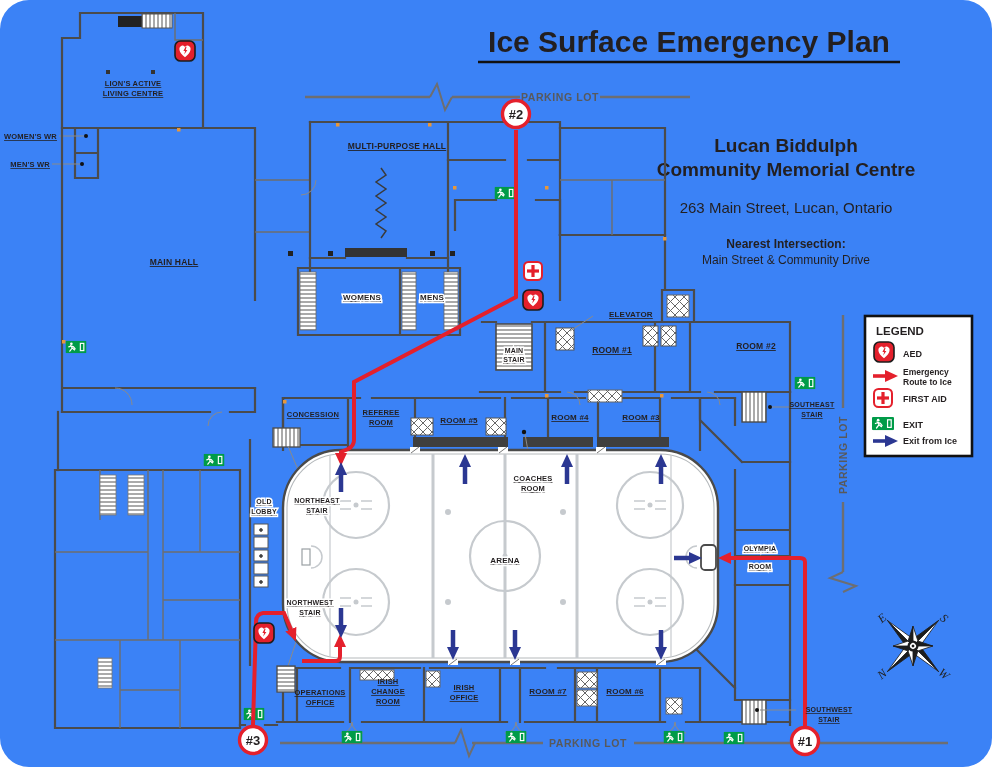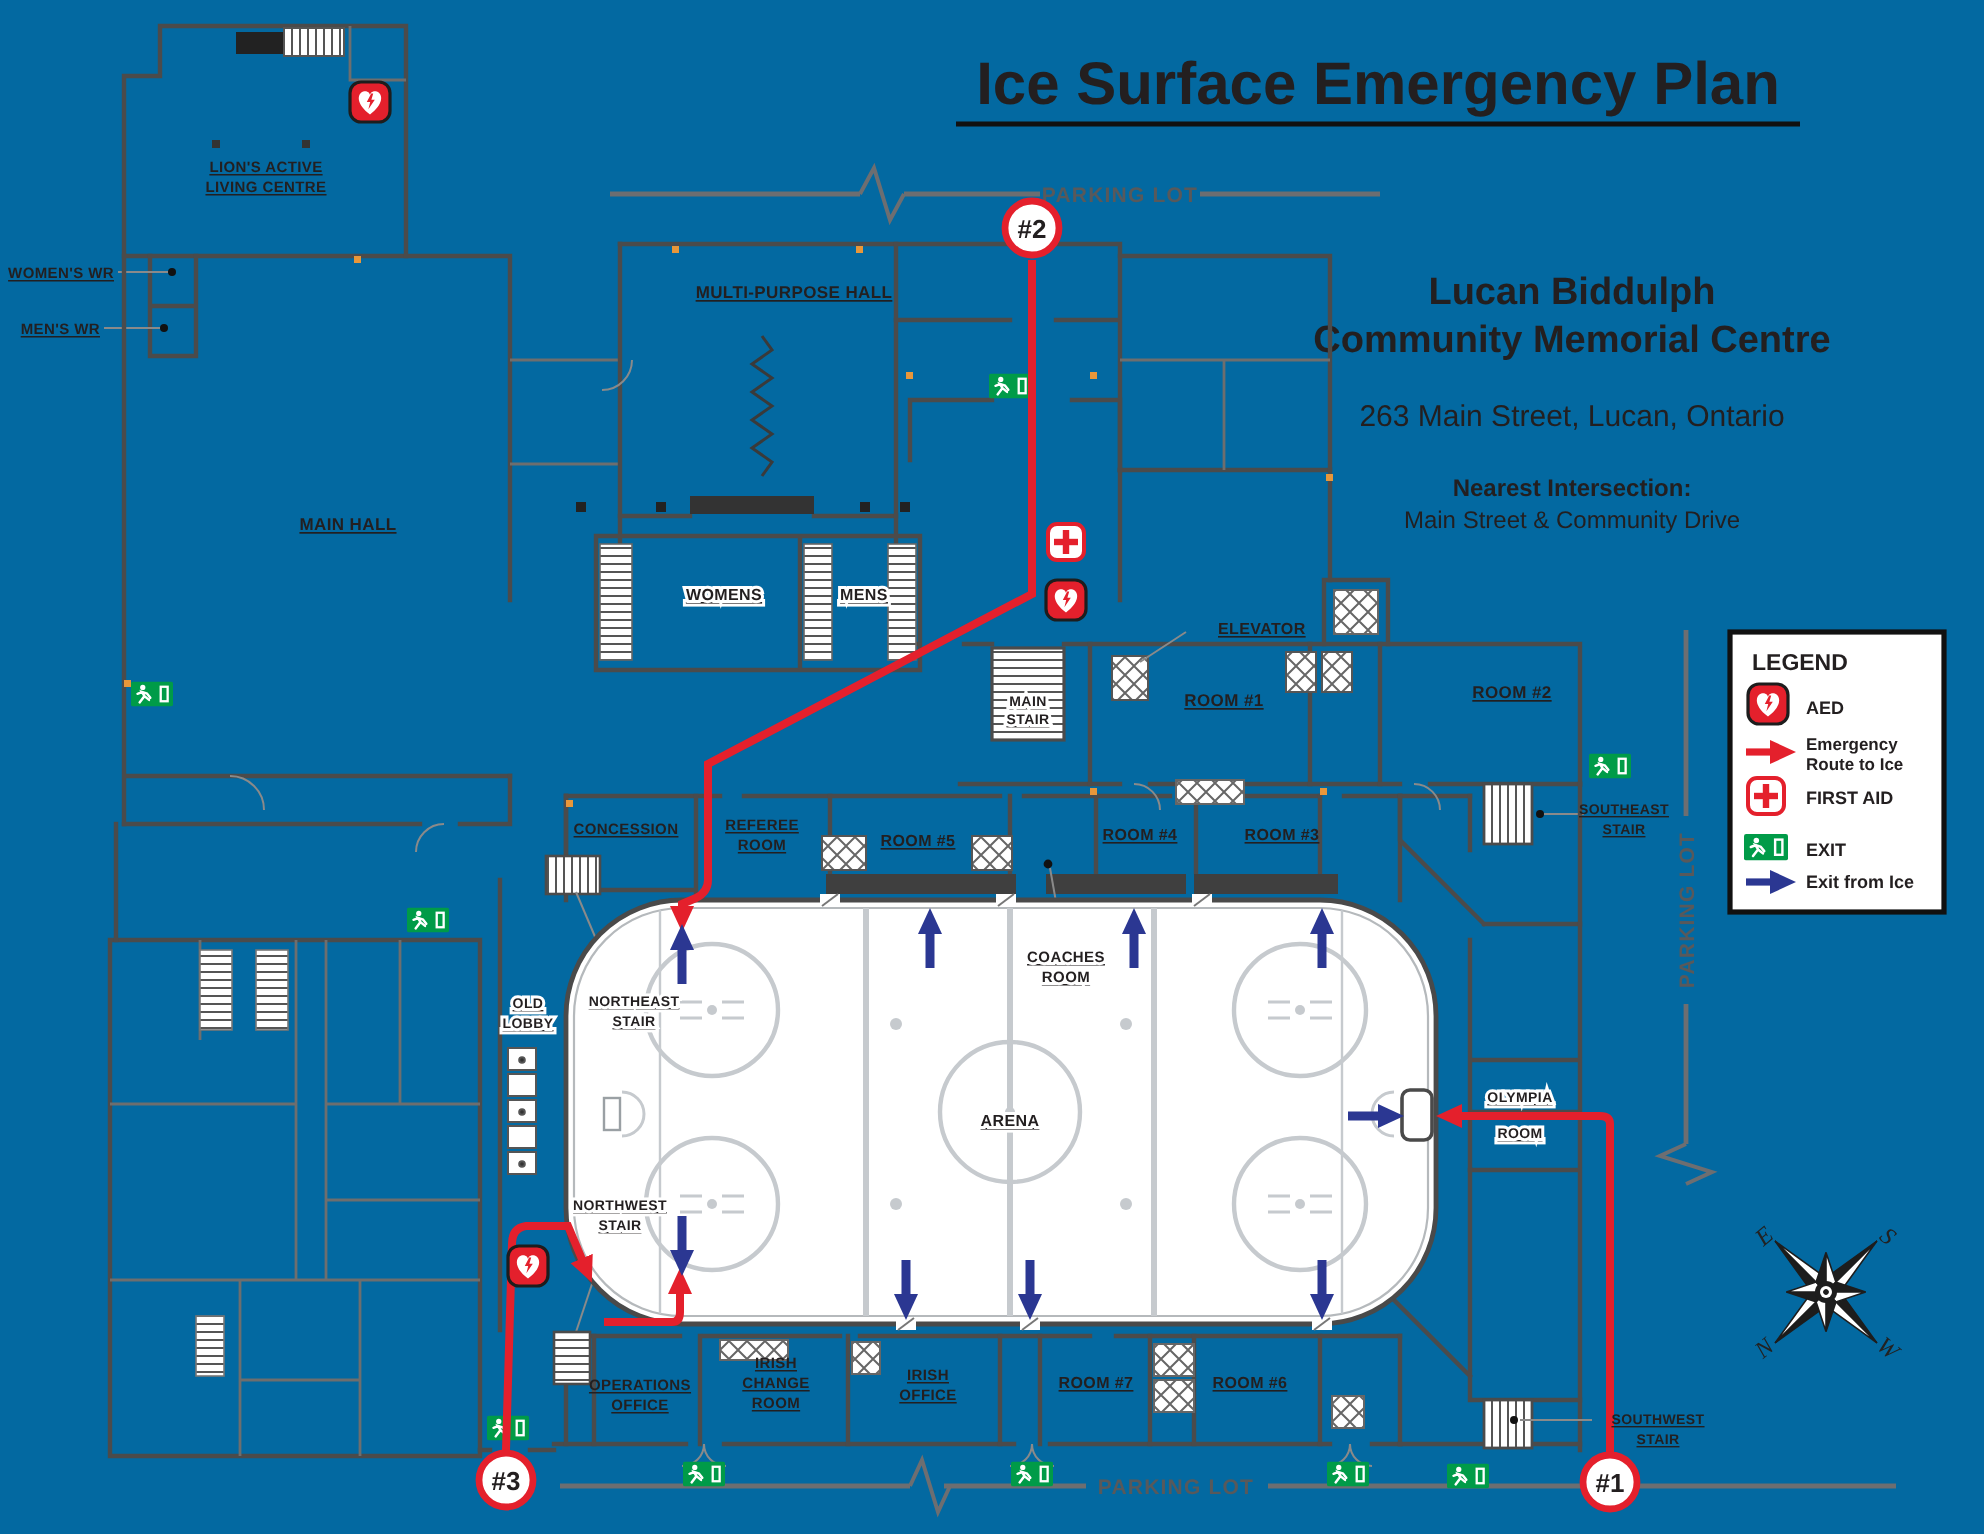--- a/index.html
+++ b/index.html
@@ -1,17 +1,17 @@
 <!DOCTYPE html>
 <html><head>
 <meta charset="utf-8">
 <style>
   html,body{margin:0;padding:0;background:#ffffff;}
-  #stage{position:relative;width:992px;height:767px;background:#0369a1;overflow:hidden;
-         font-family:"Liberation Sans",sans-serif;}
+  #stage{position:relative;width:992px;height:767px;background:#3b82f6;overflow:hidden;
+         font-family:"Liberation Sans",sans-serif;border-radius:29px;}
   svg{position:absolute;left:0;top:0;}
   text{font-family:"Liberation Sans",sans-serif;fill:#231f20;}
   .rlabel{font-weight:bold;text-decoration:underline;letter-spacing:.2px;}
   .halo{paint-order:stroke;stroke:#ffffff;stroke-width:3px;}
   .ptext{font-weight:bold;fill:#58595b;letter-spacing:.6px;}
   .wall{stroke:#4b4b4b;stroke-width:2.2;fill:none;stroke-linecap:square;}
   .wallthin{stroke:#6e6e6e;stroke-width:1.4;fill:none;}
   .detail{stroke:#8a8a8a;stroke-width:1;fill:none;}
   .ice{stroke:#c6cace;fill:none;}
   .rroute{stroke:#e4202c;stroke-width:4;fill:none;}

